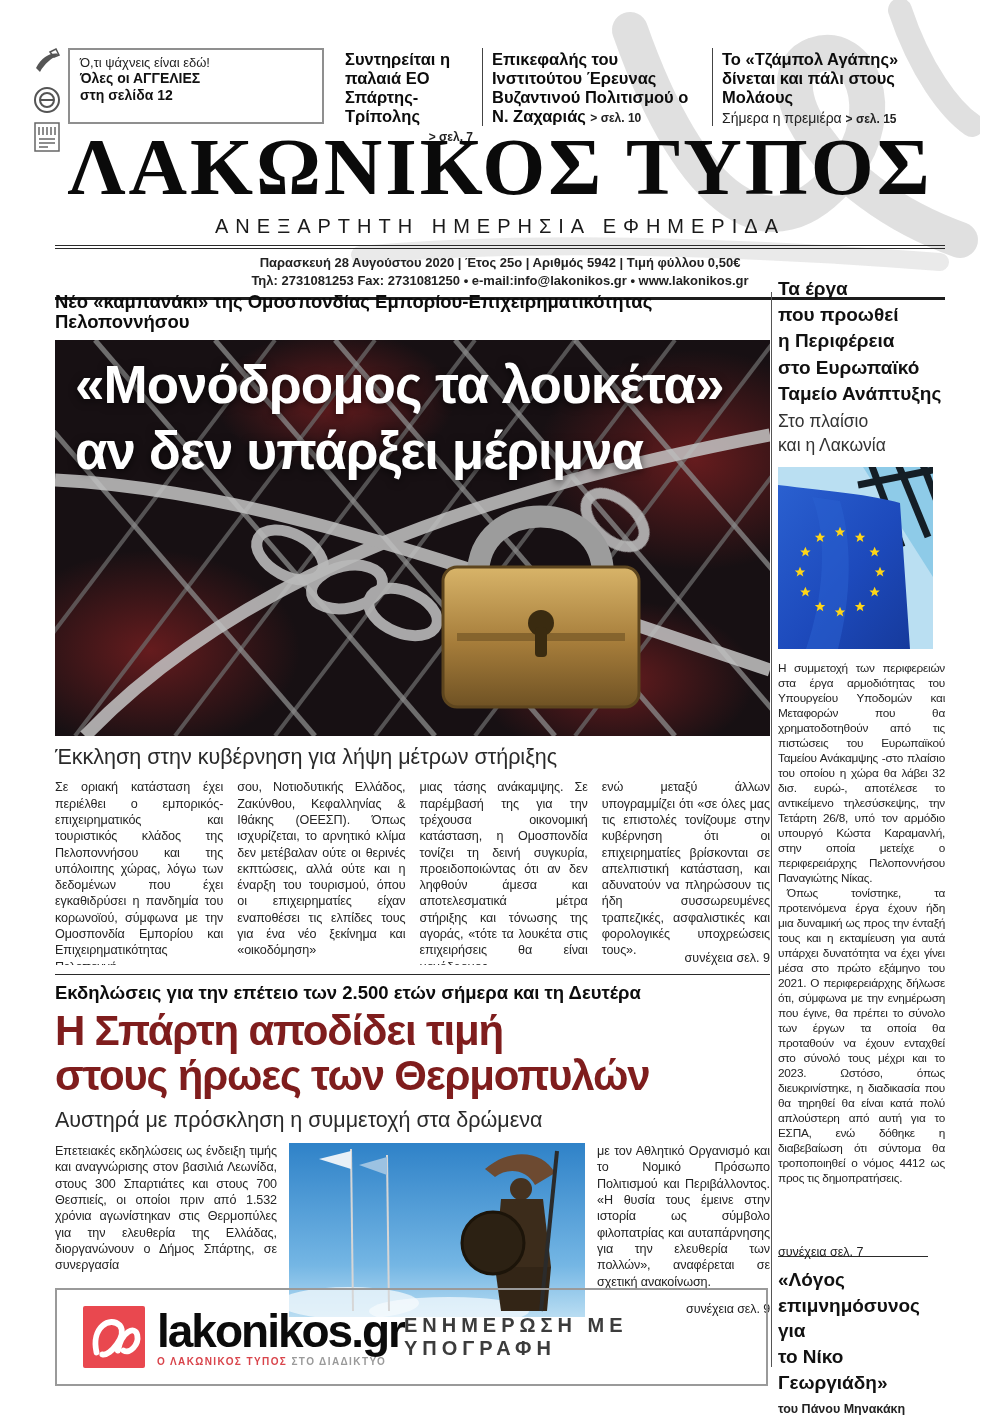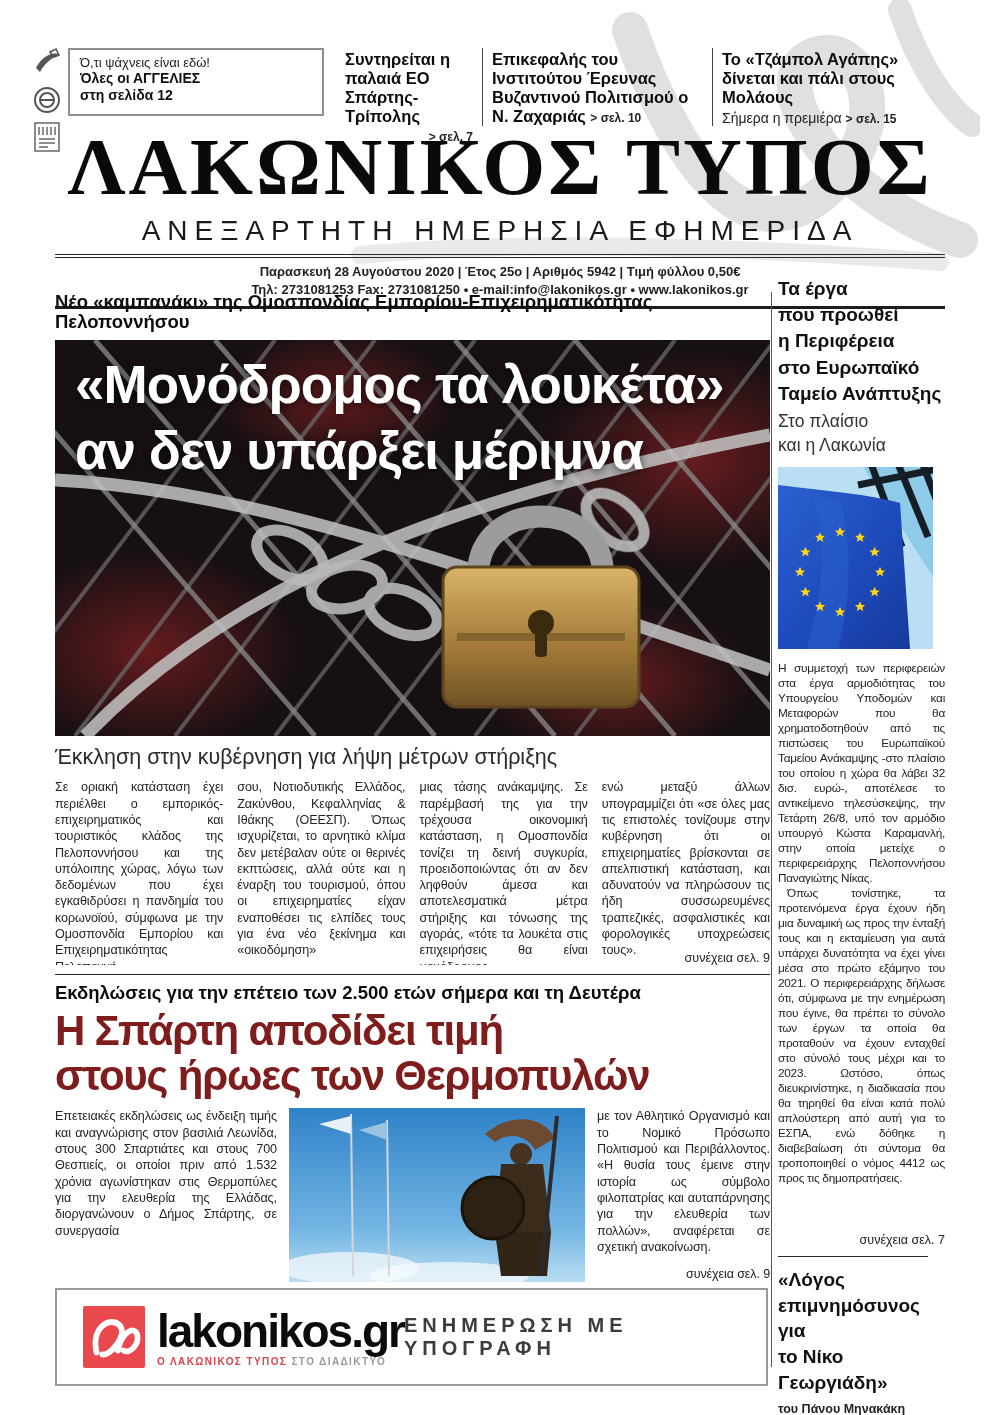--- a/index.html
+++ b/index.html
@@ -13,41 +13,41 @@
   .preline{white-space:pre-line;}
   .just{text-align:justify;}
 
   
   #watermark{left:300px;top:0;width:680px;height:300px;z-index:0;}
 
   
   #margin-icons{left:30px;top:48px;width:34px;z-index:1;display:flex;flex-direction:column;gap:8px;align-items:center;}
 
   
-  #classifieds-box{left:68px;top:48px;width:256px;height:68px;border:2px solid #8f8f8f;padding:5px 10px;box-sizing:border-box;}
+  #classifieds-box{left:68px;top:48px;width:256px;height:76px;border:2px solid #8f8f8f;padding:5px 10px;box-sizing:border-box;}
   #classifieds-box .l1{font-size:13px;color:#222;}
   #classifieds-box .l2,#classifieds-box .l3{font-size:14px;font-weight:bold;line-height:1.2;color:#111;}
 
   
   .teaser{z-index:1;}
   #teaser-1{left:345px;top:50px;width:128px;}
   #teaser-2{left:492px;top:50px;width:212px;}
   #teaser-3{left:722px;top:50px;width:218px;}
   .teaser .t-title{font-size:16.5px;font-weight:bold;line-height:1.16;color:#0c0c0c;}
   .teaser .t-ref{font-size:12px;font-weight:bold;color:#222;}
   #teaser-1 .t-ref{display:block;text-align:right;margin-top:3px;}
   .teaser .t-sub{font-size:14px;color:#222;margin-top:3px;}
   .vdiv{border-left:1px solid #444;width:0;z-index:1;}
   #vdiv-1{left:482px;top:48px;height:78px;}
   #vdiv-2{left:712px;top:48px;height:78px;}
 
   
   #masthead{left:55px;top:126px;width:890px;text-align:center;z-index:1;}
   #masthead .title{font-family:"Liberation Serif",serif;font-weight:bold;font-size:81px;line-height:1.02;letter-spacing:3px;color:#0a0a0a;}
-  #masthead .subtitle{font-size:28px;letter-spacing:7px;color:#1a1a1a;margin-top:6px;}
+  #masthead .subtitle{font-size:20px;letter-spacing:7px;color:#1a1a1a;margin-top:6px;}
   .rule-thin{border-top:1px solid #2a2a2a;}
   .rule-med{border-top:3px solid #1d1d1d;}
   #masthead .rules-top{margin-top:7px;}
   #masthead .rules-top .rule-thin + .rule-thin{margin-top:2px;}
   #masthead .dateline{font-size:13px;font-weight:bold;color:#222;margin-top:5px;line-height:1.45;}
   #masthead .rule-med{margin-top:6px;}
 
   
   #main-col{left:55px;top:292px;width:715px;z-index:1;}
   .kicker{font-size:18.5px;font-weight:bold;color:#0c0c0c;line-height:1.1;}
@@ -81,21 +81,21 @@
   #footer-slogan{margin-left:auto;font-size:20px;font-weight:bold;letter-spacing:5px;color:#3c3c3c;}
 
   
   #rail-divider{left:771px;top:292px;height:1075px;border-left:1px solid #555;z-index:1;}
   #right-rail{left:778px;top:276px;width:167px;z-index:1;}
   #rail-heading{font-size:19px;font-weight:bold;line-height:1.38;color:#111;}
   #rail-subhead{font-size:17.5px;line-height:1.35;color:#333;margin-top:3px;}
   #eu-flag-photo{width:155px;height:182px;margin-top:10px;overflow:hidden;}
   #rail-body{margin-top:12px;height:568px;overflow:hidden;font-size:11.8px;line-height:15px;letter-spacing:-0.25px;color:#242424;}
   #rail-body .p2{text-indent:9px;}
-  #rail-continuation{text-align:right;font-size:12.5px;color:#222;margin-top:4px;}
+  #rail-continuation{font-size:12.5px;color:#222;margin-top:16px;}
   #memorial-box{left:778px;top:1256px;width:157px;z-index:1;}
   #memorial-box .rule-thin{width:150px;}
   #memorial-headline{font-size:19px;font-weight:bold;line-height:1.35;color:#111;margin-top:10px;}
   #memorial-byline{font-size:12.5px;font-weight:bold;color:#222;margin-top:7px;}
 </style>
 </head>
 <body>
 
 <svg id="watermark" class="abs" viewBox="0 0 680 300">
   <g fill="none" stroke="#dbdbdb" stroke-width="36" stroke-linecap="round" opacity="0.85">
@@ -235,20 +235,21 @@
     <div class="col just">μιας τάσης ανάκαμψης. Σε παρέμβασή της για την τρέχουσα οικονομική κατάσταση, η Ομοσπονδία τονίζει τη δεινή συγκυρία, προειδοποιώντας ότι αν δεν ληφθούν άμεσα και αποτελεσματικά μέτρα στήριξης και τόνωσης της αγοράς, «τότε τα λουκέτα στις επιχειρήσεις θα είναι μονόδρομος»,</div>
     <div class="col just">ενώ μεταξύ άλλων υπογραμμίζει ότι «σε όλες μας τις επιστολές τονίζουμε στην κυβέρνηση ότι οι επιχειρηματίες βρίσκονται σε απελπιστική κατάσταση, και αδυνατούν να πληρώσουν τις ήδη συσσωρευμένες τραπεζικές, ασφαλιστικές και φορολογικές υποχρεώσεις τους».</div>
     <div id="lead-continuation">συνέχεια σελ. 9</div>
   </div>
 
   <div class="section-rule"></div>
 
   <div class="kicker">Εκδηλώσεις για την επέτειο των 2.500 ετών σήμερα και τη Δευτέρα</div>
   <div id="second-headline" class="preline">Η Σπάρτη αποδίδει τιμή
 στους ήρωες των Θερμοπυλών</div>
+  <div id="second-subhead" class="subhead">Αυστηρά με πρόσκληση η συμμετοχή στα δρώμενα</div>
 
   <div id="second-row">
     <div id="second-col-left" class="scol just">Επετειακές εκδηλώσεις ως ένδειξη τιμής και αναγνώρισης στον βασιλιά Λεωνίδα, στους 300 Σπαρτιάτες και στους 700 Θεσπιείς, οι οποίοι πριν από 1.532 χρόνια αγωνίστηκαν στις Θερμοπύλες για την ελευθερία της Ελλάδας, διοργανώνουν ο Δήμος Σπάρτης, σε συνεργασία</div>
     <div id="statue-photo">
       <svg width="296" height="174" viewBox="0 0 296 174" preserveAspectRatio="none">
         <defs>
           <linearGradient id="sky" x1="0" y1="0" x2="0" y2="1">
             <stop offset="0%" stop-color="#2f82c8"></stop>
             <stop offset="70%" stop-color="#74b6e4"></stop>
             <stop offset="100%" stop-color="#b9ddf2"></stop>

